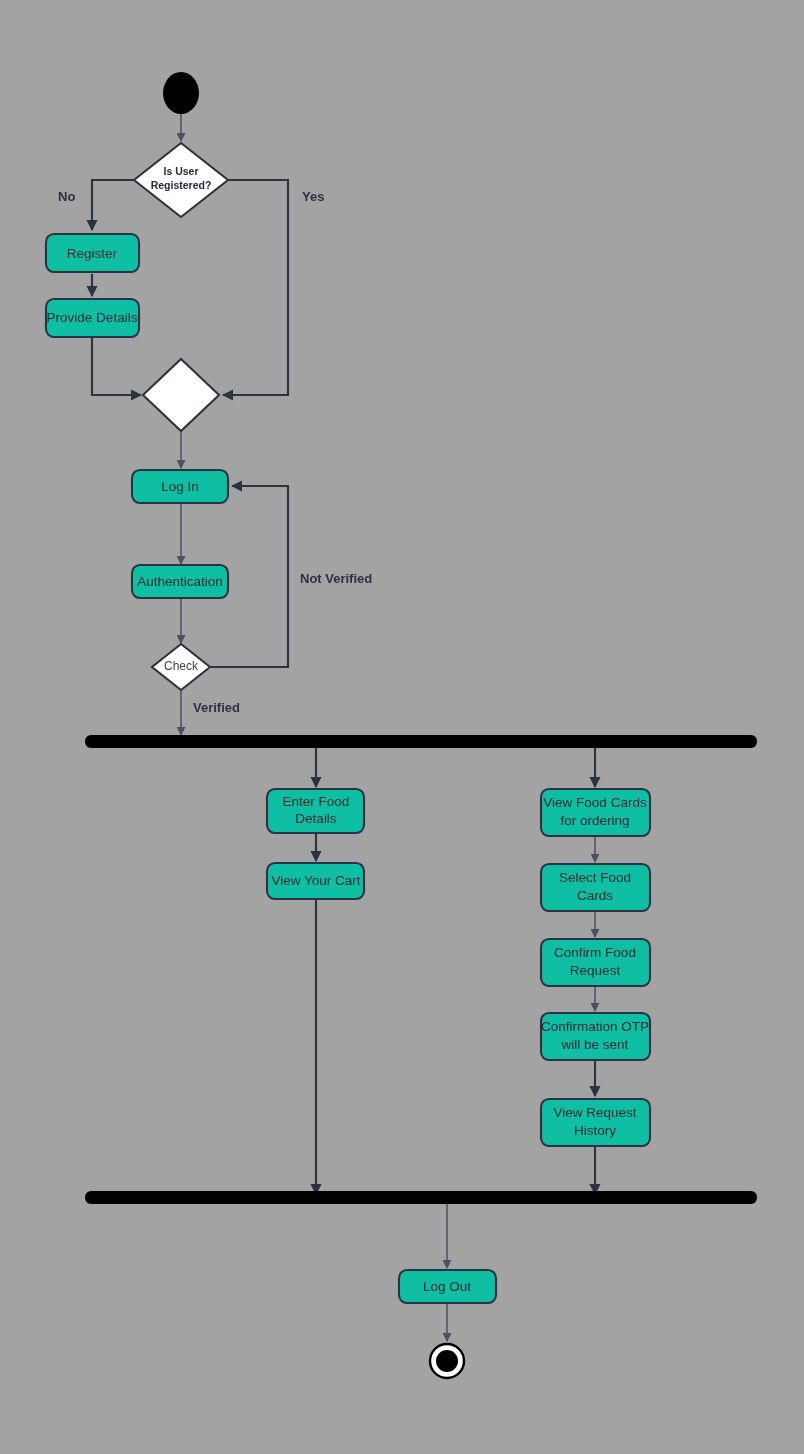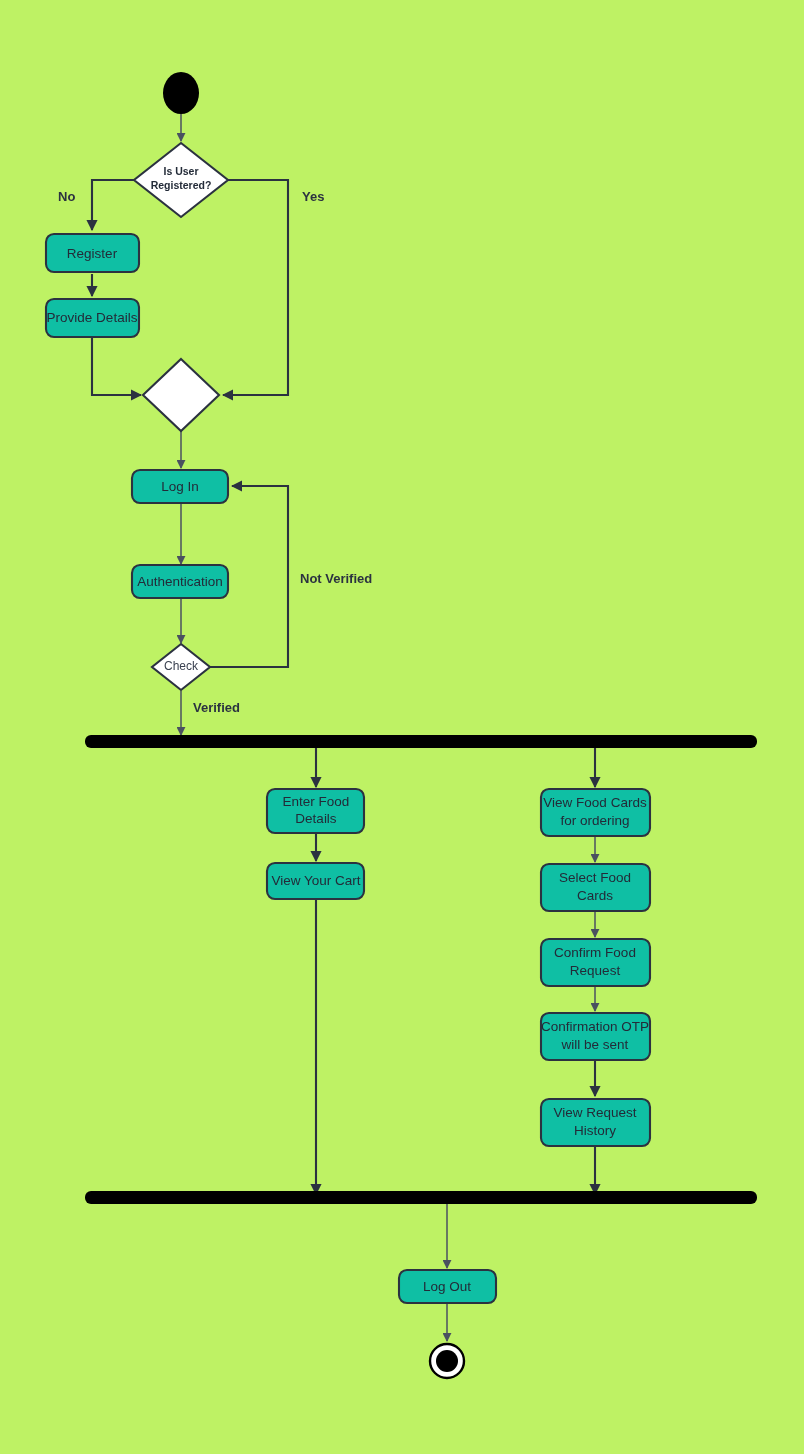--- a/index.html
+++ b/index.html
@@ -8,21 +8,21 @@
     padding: 0;
     background: #ffffff;
   }
   body {
     font-family: "Liberation Sans", sans-serif;
   }
   #diagram-canvas {
     position: relative;
     width: 804px;
     height: 1454px;
-    background: #bef264;
+    background: #a3a3a3;
     overflow: hidden;
   }
   #diagram-svg {
     position: absolute;
     top: 0;
     left: 0;
     width: 804px;
     height: 1454px;
   }
   .node-label {

